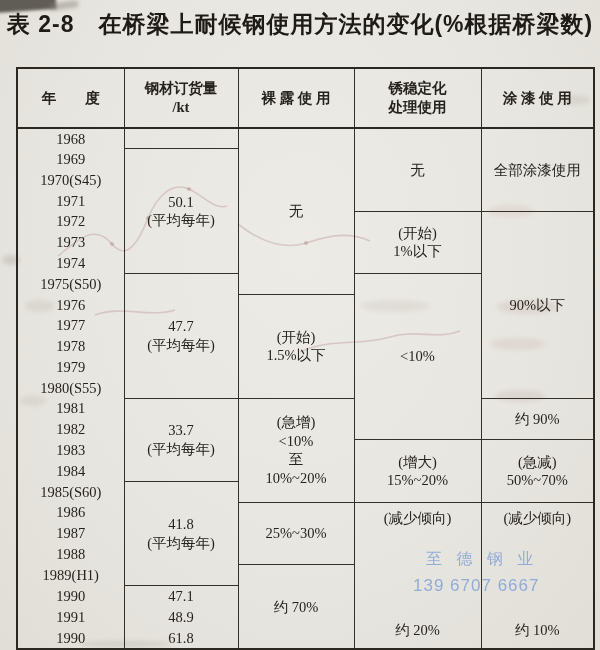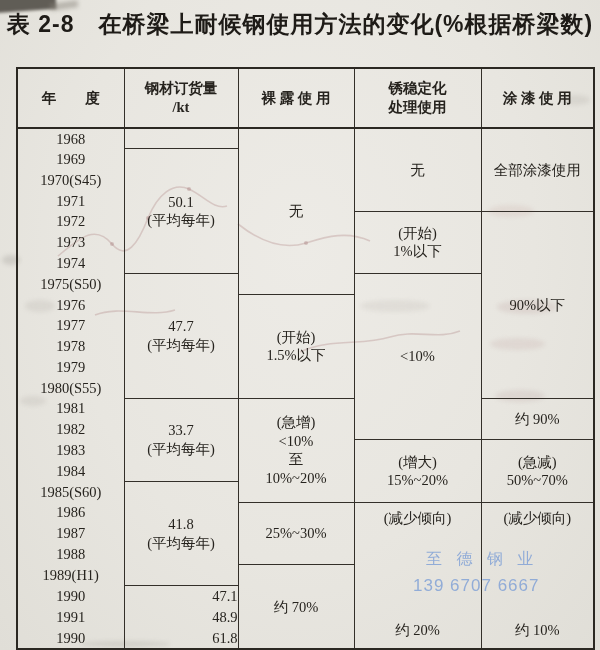--- a/index.html
+++ b/index.html
@@ -24,21 +24,21 @@
   }
   tr.head{height:60px;}
   tr.r{height:20.8px;}
   .hd{
     border:1.5px solid #332f29;border-bottom:2.2px solid #2b2822;
     font-weight:bold;font-size:15px;line-height:1.45;
   }
   .c{border:1.5px solid #332f29;}
   .yr{border:0;border-right:1.5px solid #332f29;}
   .bot{vertical-align:bottom;padding-bottom:7px;}
-  .stack div{line-height:20.8px;text-align:right;}
+  .stack div{line-height:20.8px;}
   .combo{position:relative;}
   .combo .t{position:absolute;top:6px;left:0;width:100%;}
   .combo .b{position:absolute;bottom:9px;left:0;width:100%;margin-top:12px;}
   .wm{
     position:absolute;left:413px;top:549px;z-index:6;opacity:.82;
     font-family:"Liberation Sans", sans-serif;text-align:left;pointer-events:none;
   }
   .wm .w1{font-size:16px;letter-spacing:5px;margin-left:13px;}
   .wm .w2{font-size:17px;letter-spacing:1px;margin-top:6px;}
   .blob{position:absolute;border-radius:50%;pointer-events:none;z-index:1;}

